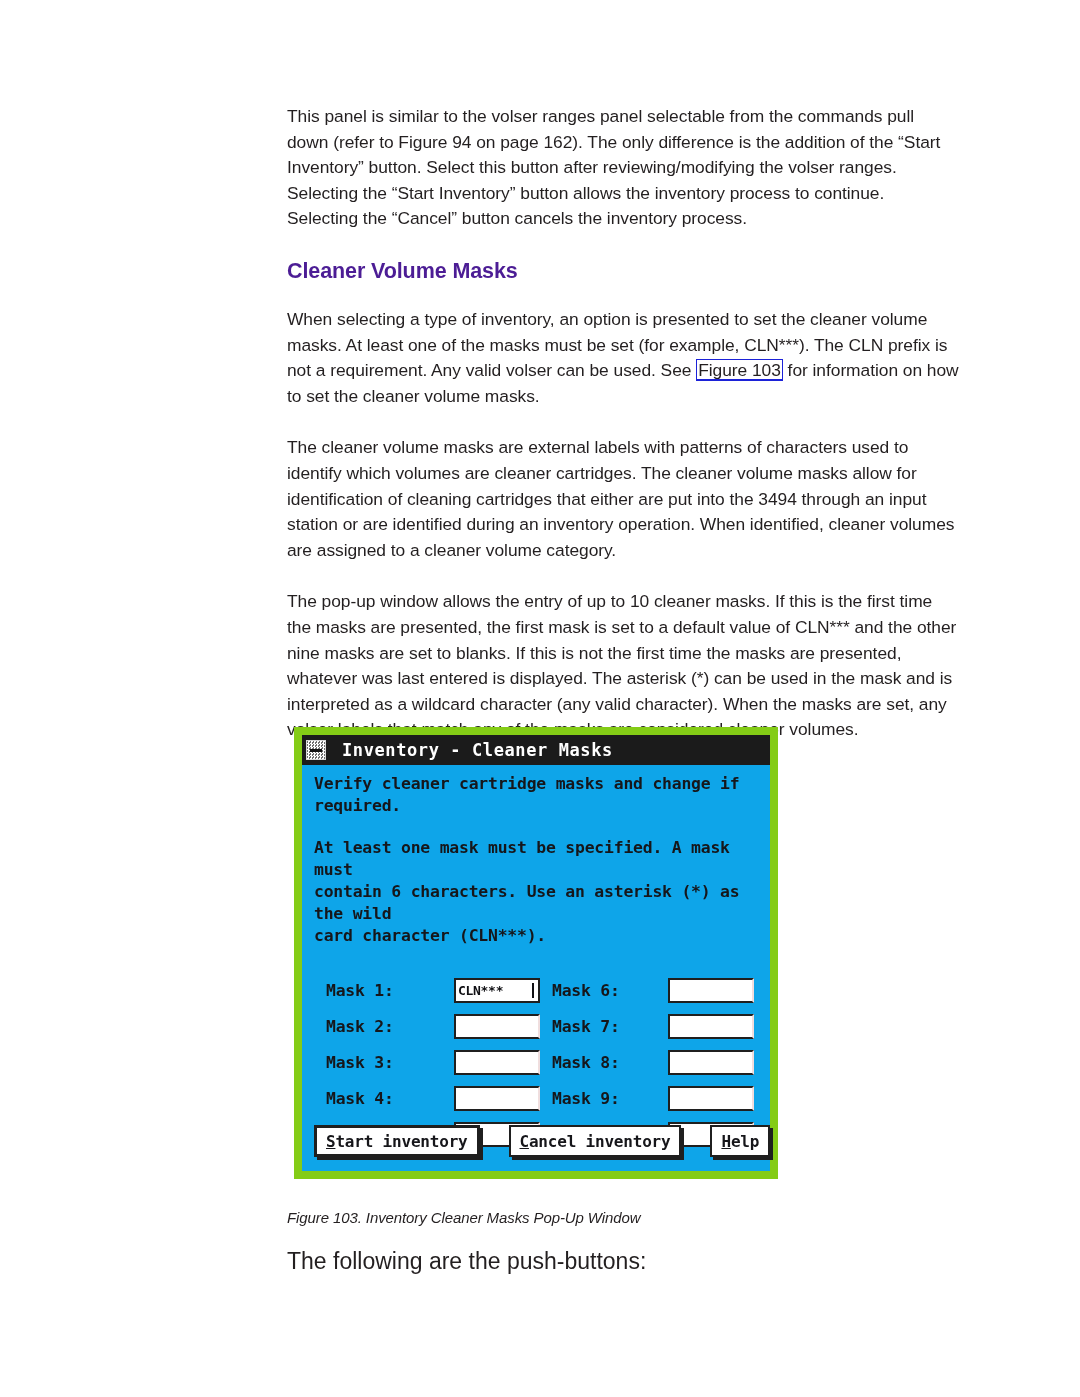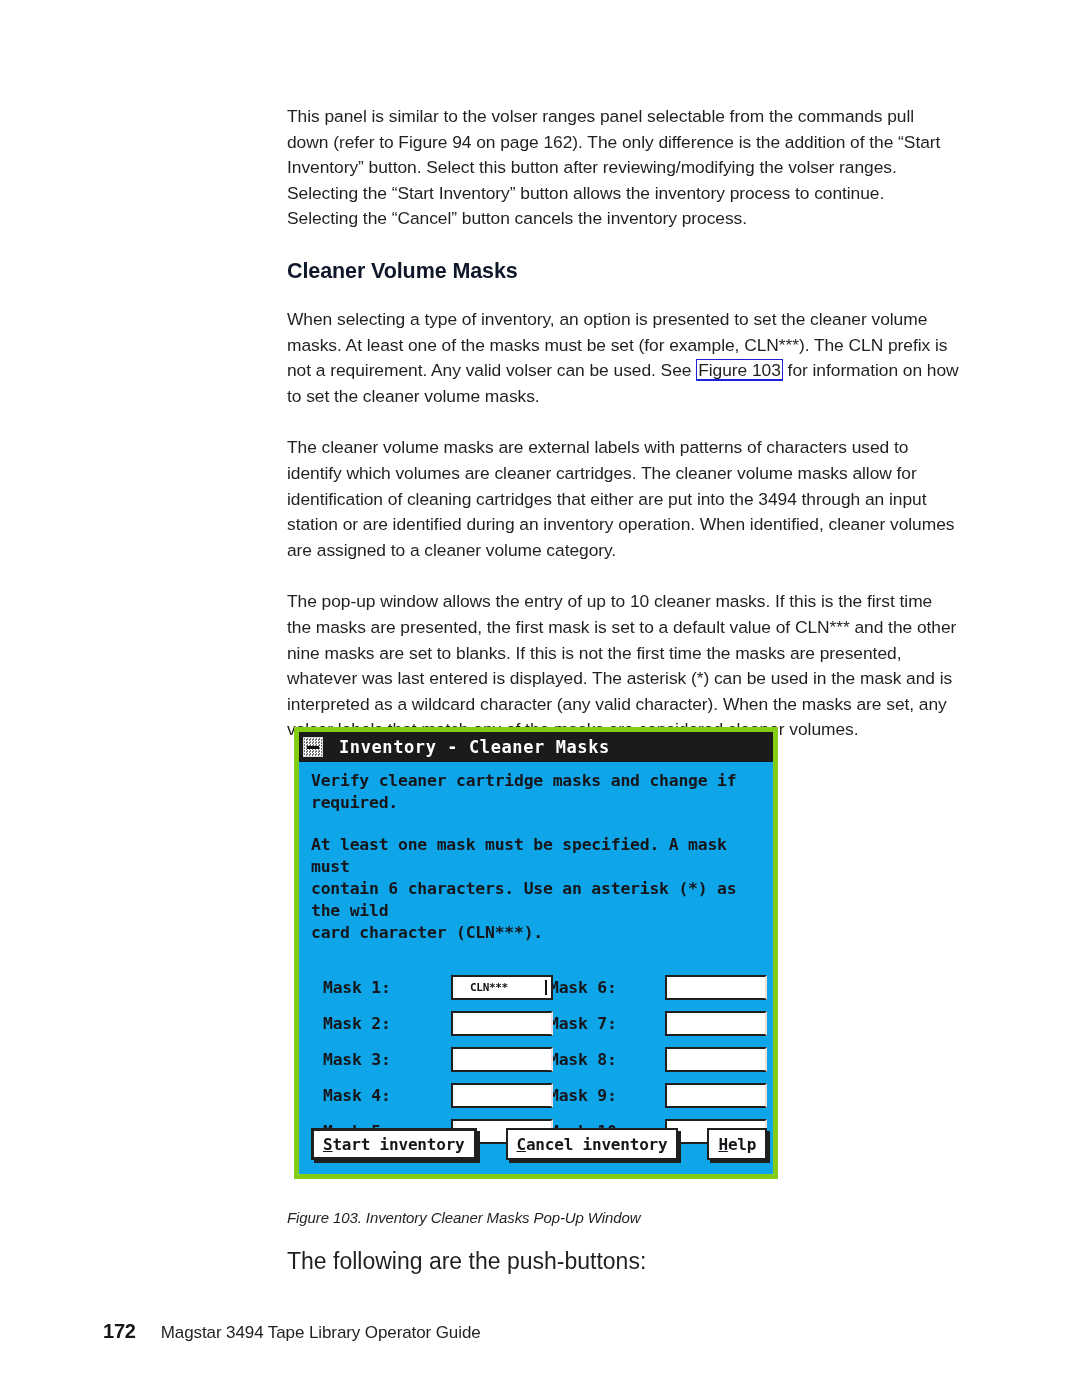--- a/index.html
+++ b/index.html
@@ -37,21 +37,21 @@
     color: #231f20;
     text-align: left;
     letter-spacing: -0.05px;
   }
 
   h2.section-heading {
     margin: 11px 0 22px 0;
     font-size: 21.5px;
     line-height: 27px;
     font-weight: bold;
-    color: #0f172a;
+    color: #4c1d95;
     letter-spacing: -0.1px;
   }
 
   a.figref {
     color: #231f20;
     text-decoration: none;
     border: 1.5px solid #1c22d8;
     border-bottom-width: 1.5px;
     padding: 0 1px;
     box-shadow: inset 0 -2px 0 -1px #1c22d8;
@@ -64,21 +64,21 @@
     left: 294px;
     top: 727px;
     width: 484px;
     height: 452px;
   }
 
   .dialog {
     position: absolute;
     inset: 0;
     background: #ffffff;
-    border: 5px solid #84cc16;
+    border: 8px solid #84cc16;
     box-sizing: border-box;
     font-family: "DejaVu Sans Mono", "Liberation Mono", monospace;
   }
 
   .titlebar {
     height: 30px;
     background: #1b1b1b;
     display: flex;
     align-items: center;
     padding-left: 4px;
@@ -147,30 +147,30 @@
 
   .mask-label {
     font-size: 16.4px;
     font-weight: bold;
     color: #16161a;
     letter-spacing: -0.2px;
     white-space: nowrap;
   }
 
   .mask-field {
-    width: 102px;
+    width: 86px;
     height: 25px;
     background: #ffffff;
     border: 2px solid #1f1f1f;
     border-right-color: #f0dede;
     box-sizing: border-box;
     display: flex;
     align-items: center;
-    padding-left: 17px;
-    font-size: 11px;
+    padding-left: 2px;
+    font-size: 13px;
     font-weight: bold;
     color: #101014;
     letter-spacing: -0.3px;
     position: relative;
   }
   .mask-field.filled {
     border-right-color: #1f1f1f;
   }
   .mask-field.filled::after {
     content: "";
@@ -342,18 +342,14 @@
         </div>
 
       </div>
     </div>
   </div>
 
   <div class="caption">Figure 103. Inventory Cleaner Masks Pop-Up Window</div>
 
   <div class="after-caption">The following are the push-buttons:</div>
 
-  <div class="footer">
-    <div class="footer-pageno">172</div>
-    <div class="footer-title">Magstar 3494 Tape Library Operator Guide</div>
-  </div>
 
 </div>
 
 </body></html>

